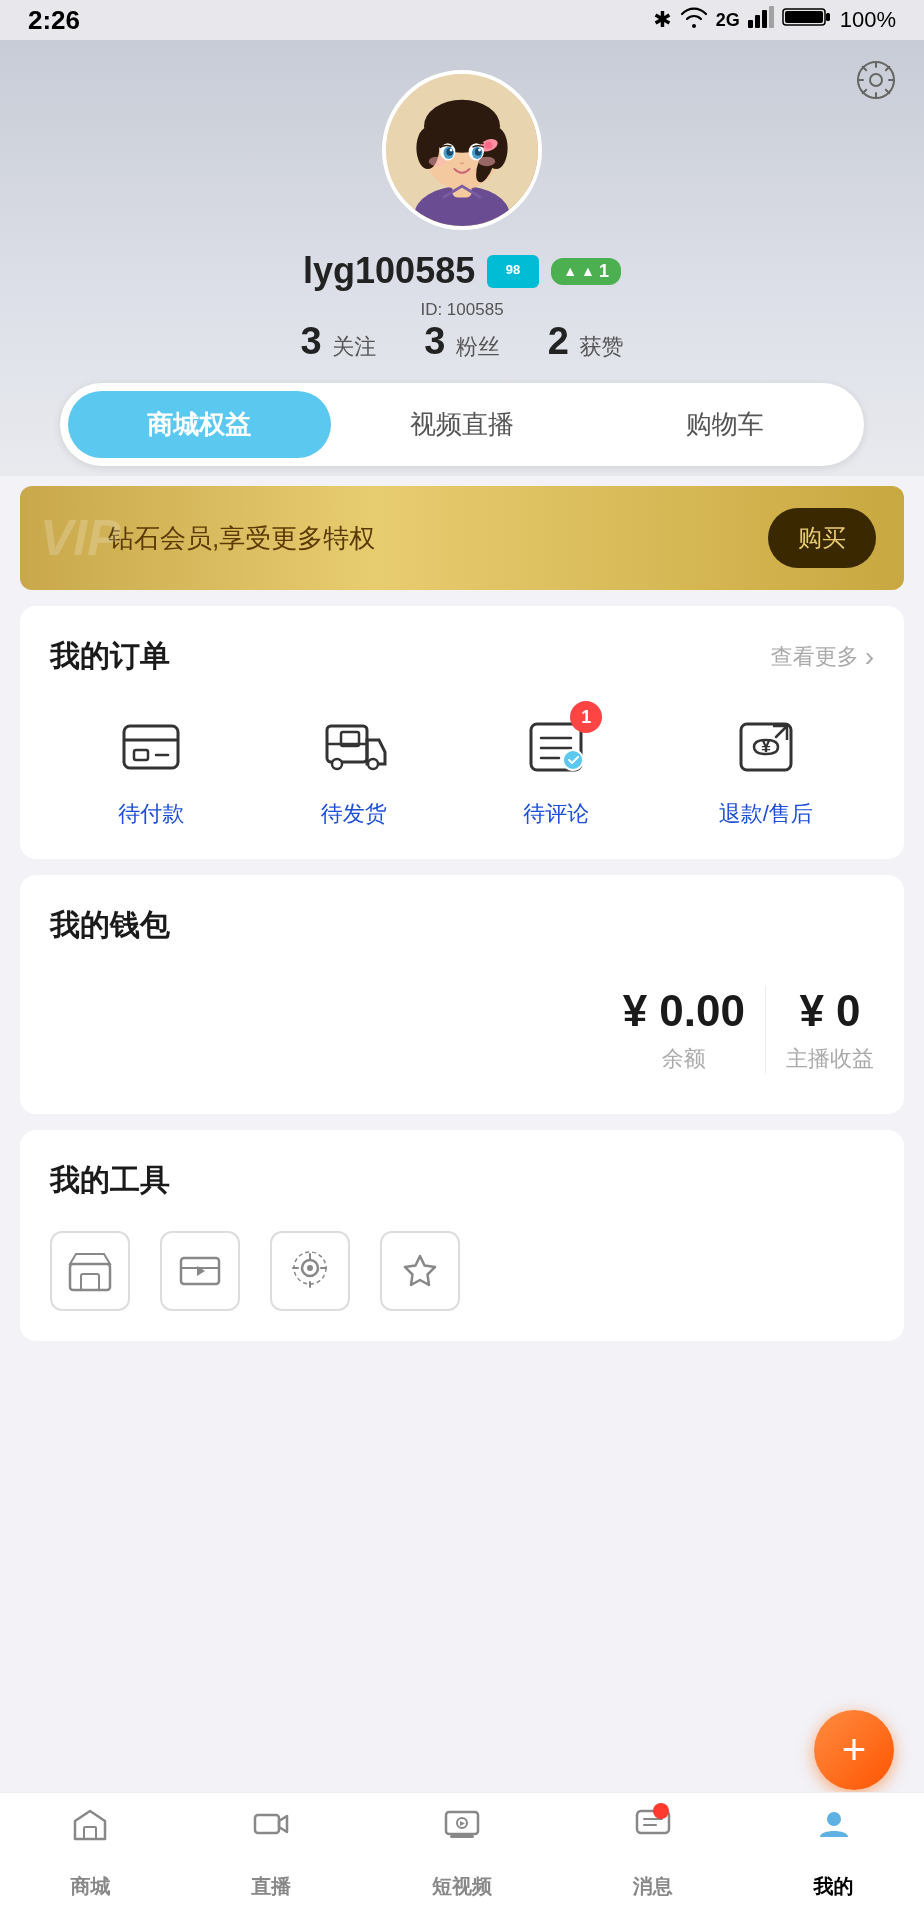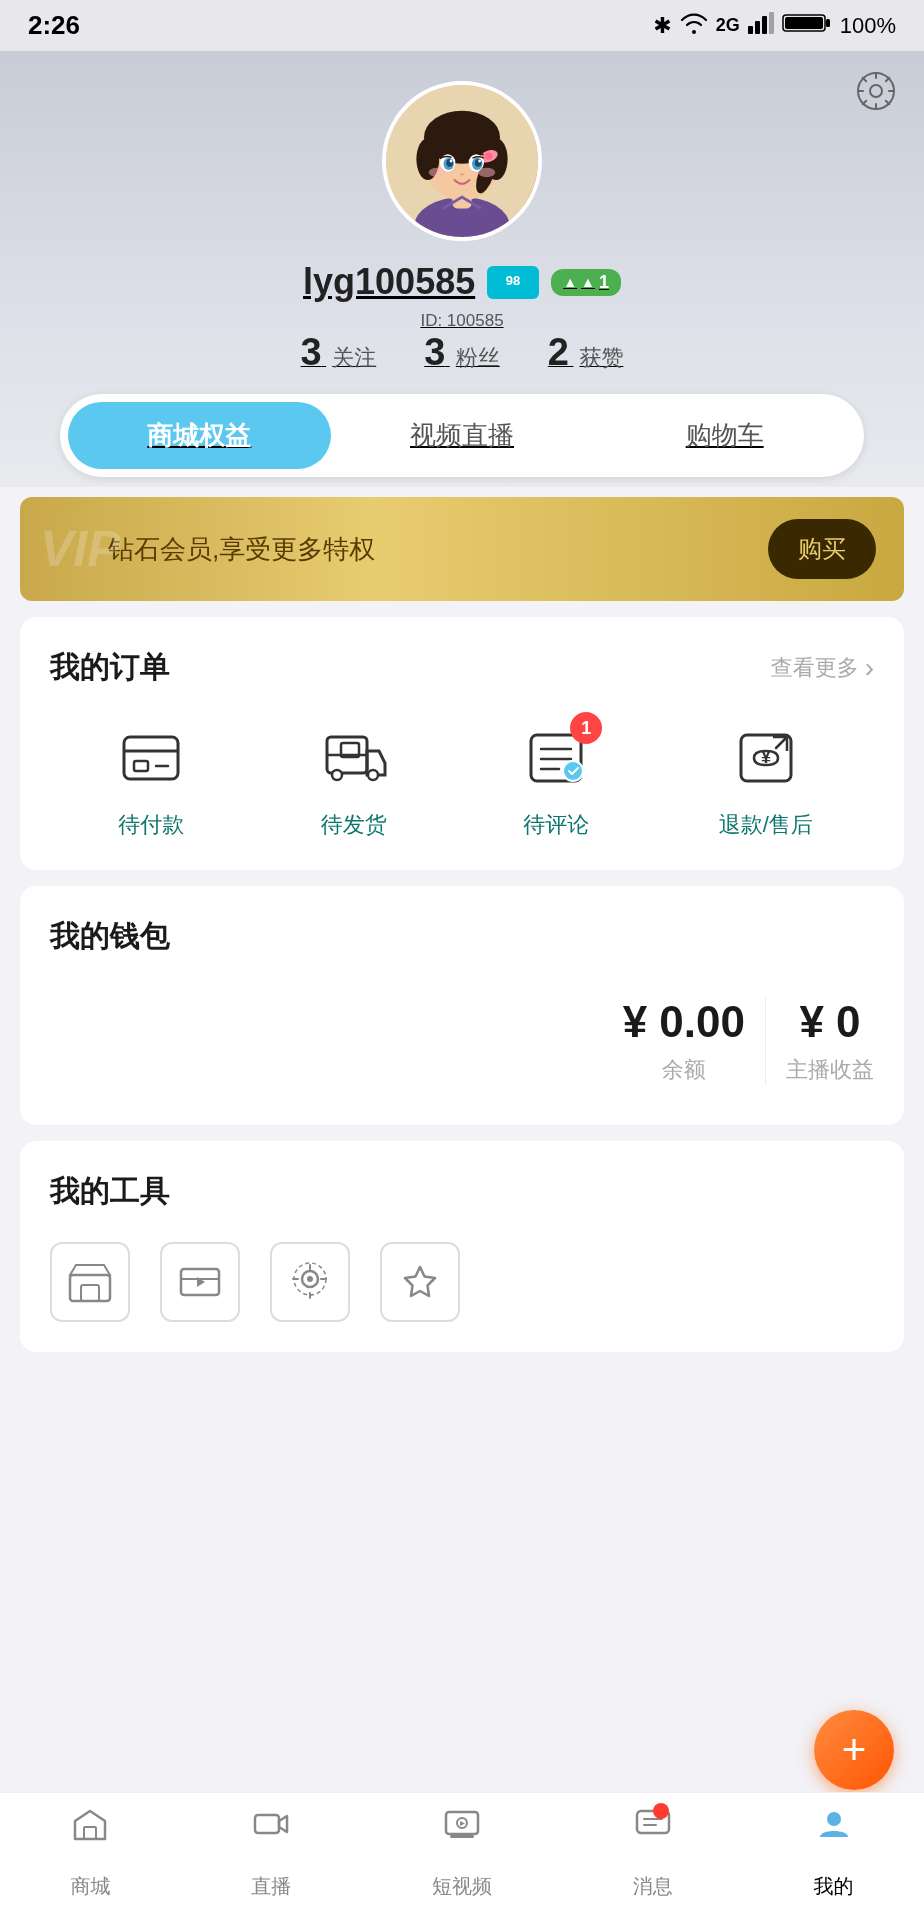--- a/index.html
+++ b/index.html
@@ -12,21 +12,21 @@
       overflow-x: hidden;
     }
 
     
     .status-bar {
       background: #e8e8ec;
       display: flex;
       justify-content: space-between;
       align-items: center;
       padding: 10px 28px;
-      height: 51px;
+      height: 40px;
     }
     .status-time {
       font-size: 26px;
       font-weight: 600;
       color: #000;
     }
     .status-icons {
       display: flex;
       align-items: center;
       gap: 8px;
@@ -34,21 +34,20 @@
       color: #000;
     }
 
     
     .profile-header {
       background: linear-gradient(180deg, #c8ccd6 0%, #dde0e8 60%, #e8eaee 100%);
       padding: 30px 40px 0;
       position: relative;
       text-align: center;
       min-height: 420px;
-      text-decoration: underline;
     }
     .settings-icon {
       position: absolute;
       top: 20px;
       right: 28px;
       font-size: 36px;
       color: #666;
     }
     .avatar-container {
       display: flex;
@@ -236,21 +235,21 @@
       display: flex;
       align-items: center;
       justify-content: center;
     }
     .order-icon svg {
       width: 70px;
       height: 70px;
     }
     .order-label {
       font-size: 22px;
-      color: #0f766e;
+      color: #1d4ed8;
     }
     .badge-dot {
       position: absolute;
       top: -6px;
       right: -6px;
       background: #ff4444;
       color: white;
       font-size: 18px;
       width: 32px;
       height: 32px;
@@ -332,20 +331,21 @@
       padding: 14px 0 20px;
       z-index: 200;
     }
     .nav-item {
       display: flex;
       flex-direction: column;
       align-items: center;
       gap: 24px;
       cursor: pointer;
       position: relative;
+      font-weight: bold;
     }
     .nav-icon {
       font-size: 34px;
       color: #888;
     }
     .nav-icon.active {
       color: #4da8e0;
     }
     .nav-label {
       font-size: 20px;

